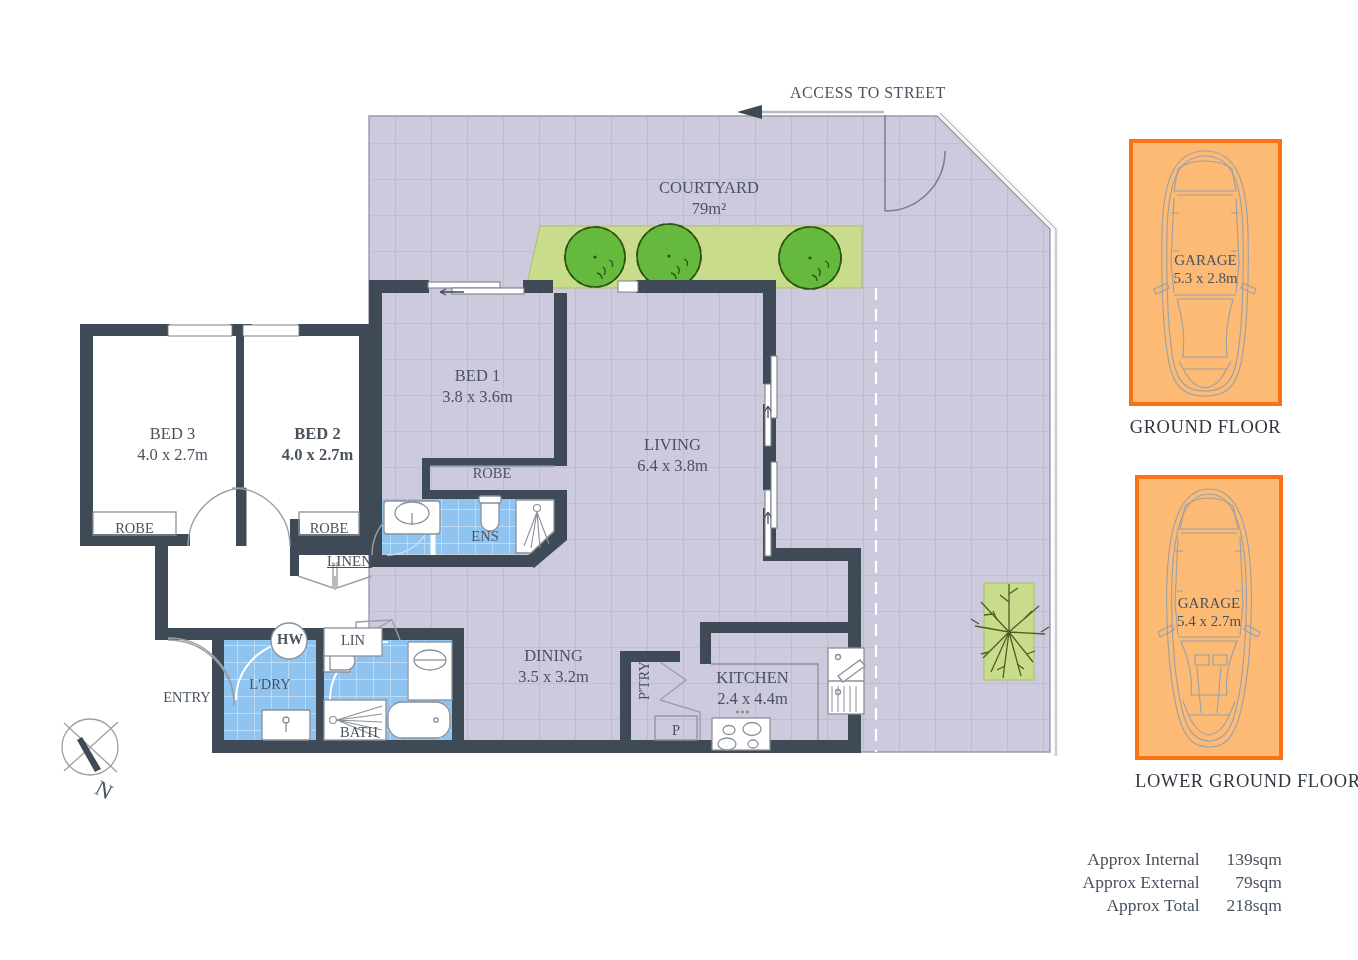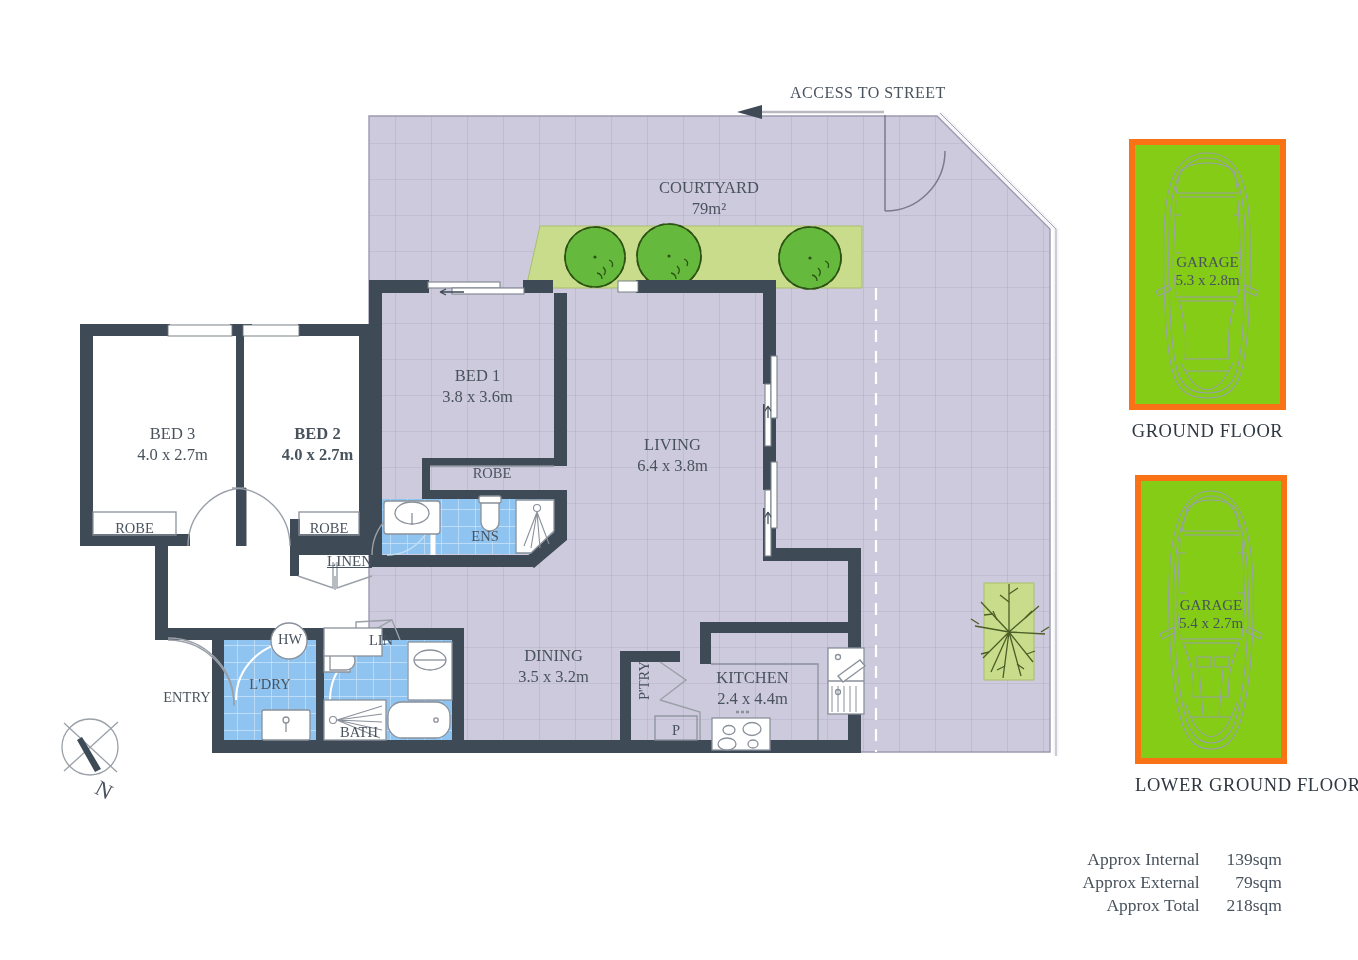--- a/index.html
+++ b/index.html
@@ -6,21 +6,21 @@
   body{width:1358px;height:960px;position:relative;overflow:hidden;
        font-family:"Liberation Serif", serif;color:#49535e;}
   #floorplan{position:absolute;left:0;top:0;width:1358px;height:960px;}
   .txt{position:absolute;font-family:"Liberation Serif",serif;color:#49535e;}
   
   #title-block{position:absolute;left:58px;top:826px;width:620px;}
   #addr-title{font-size:23px;letter-spacing:.4px;color:#2f3740;white-space:nowrap;}
   #disclaimer{margin-top:9px;font-size:13.4px;line-height:17.5px;color:#4b555f;width:460px;}
   
   .panel{position:absolute;}
-  .panel .framebox{border:6px solid #f97316;background:#84cc16;}
+  .panel .framebox{border:4px solid #f97316;background:#fdba74;}
   .panel .caption{text-align:center;font-size:18.5px;letter-spacing:.6px;color:#2f3740;margin-top:11px;white-space:nowrap;}
   .garage-label{position:absolute;width:100%;text-align:center;font-size:15px;line-height:18px;color:#49535e;}
   
   #areas{position:absolute;right:76px;top:848px;text-align:right;font-size:17.5px;line-height:23px;color:#49535e;}
   #areas .row{white-space:nowrap;}
   #areas .val{display:inline-block;width:78px;text-align:right;}
   .nolabel{user-select:none;}
 </style>
 </head>
 <body>
@@ -322,22 +322,22 @@
   <div>2.4 x 4.4m</div>
 </div>
 
 <div class="txt nolabel" style="left:93px;top:520px;width:83px;text-align:center;font-size:14.5px;">ROBE</div>
 <div class="txt nolabel" style="left:299px;top:520px;width:60px;text-align:center;font-size:14.5px;">ROBE</div>
 <div class="txt nolabel" style="left:430px;top:465px;width:124px;text-align:center;font-size:14.5px;">ROBE</div>
 <div class="txt nolabel" style="left:299px;top:553px;width:73px;text-align:right;font-size:15px;text-decoration:underline;">LINEN</div>
 <div class="txt nolabel" style="left:455px;top:528px;width:60px;text-align:center;font-size:14.5px;">ENS</div>
 <div class="txt nolabel" style="left:224px;top:676px;width:92px;text-align:center;font-size:14.5px;">L'DRY</div>
 <div class="txt nolabel" style="left:340px;top:700px;width:92px;font-size:14.5px;margin-top:24px;">BATH</div>
-<div class="txt nolabel" style="left:271px;top:631px;width:38px;text-align:center;font-size:14.5px;">HW</div>
-<div class="txt nolabel" style="left:324px;top:632px;width:58px;text-align:center;font-size:14.5px;margin-left:28px;">LIN</div>
+<div class="txt nolabel" style="left:271px;top:631px;width:38px;text-align:center;font-size:14.5px;font-weight:bold;">HW</div>
+<div class="txt nolabel" style="left:324px;top:632px;width:58px;text-align:center;font-size:14.5px;">LIN</div>
 <div class="txt nolabel" style="left:614px;top:672px;width:60px;text-align:center;font-size:14.5px;transform:rotate(-90deg);transform-origin:center;">P'TRY</div>
 <div class="txt nolabel" style="left:655px;top:722px;width:42px;text-align:center;font-size:14.5px;">P</div>
 <div class="txt nolabel" style="left:137px;top:689px;width:100px;text-align:center;font-size:14.5px;">ENTRY</div>
 
 <div class="txt nolabel" style="left:790px;top:84px;font-size:16px;letter-spacing:.5px;">ACCESS TO STREET</div>
 <div class="txt nolabel" style="left:103px;top:775px;font-size:22px;font-weight:400;transform:rotate(28deg);transform-origin:left top;">N</div>
 
 <div class="panel" style="left:1129px;top:139px;">
   <div class="framebox" style="width:145px;height:259px;position:relative;">
     <svg viewBox="0 0 145 259" width="145" height="259">

